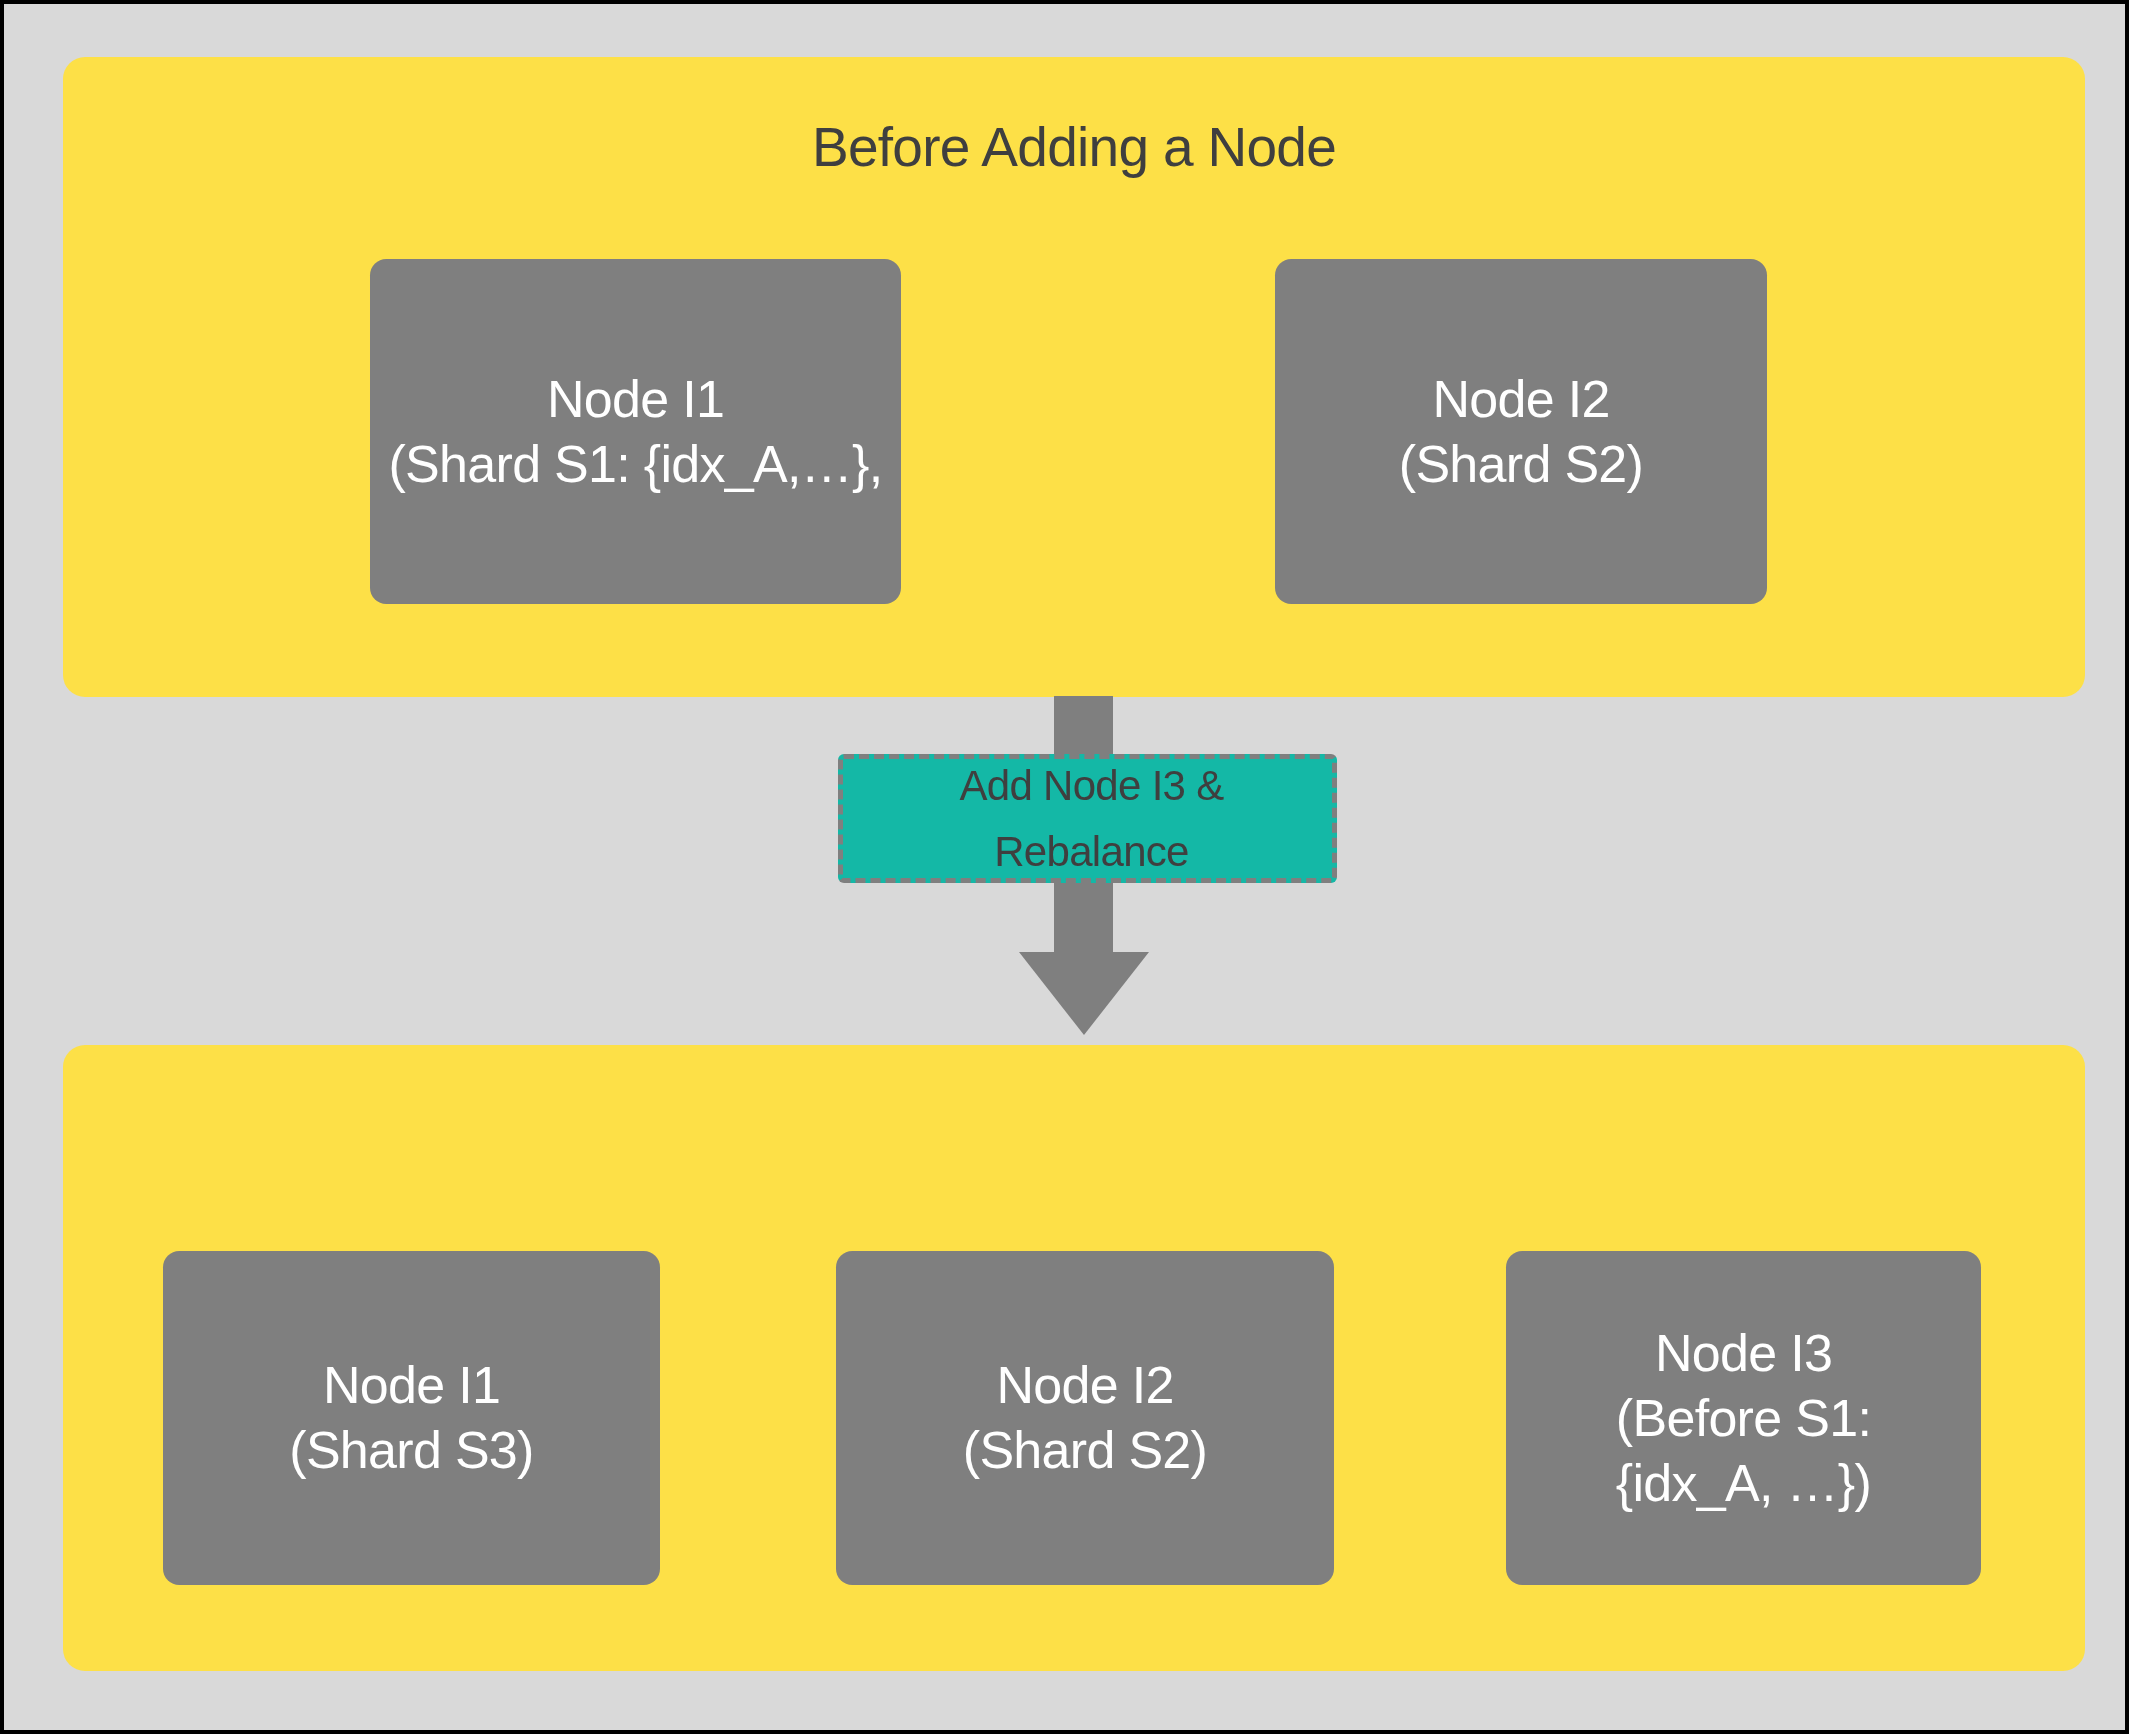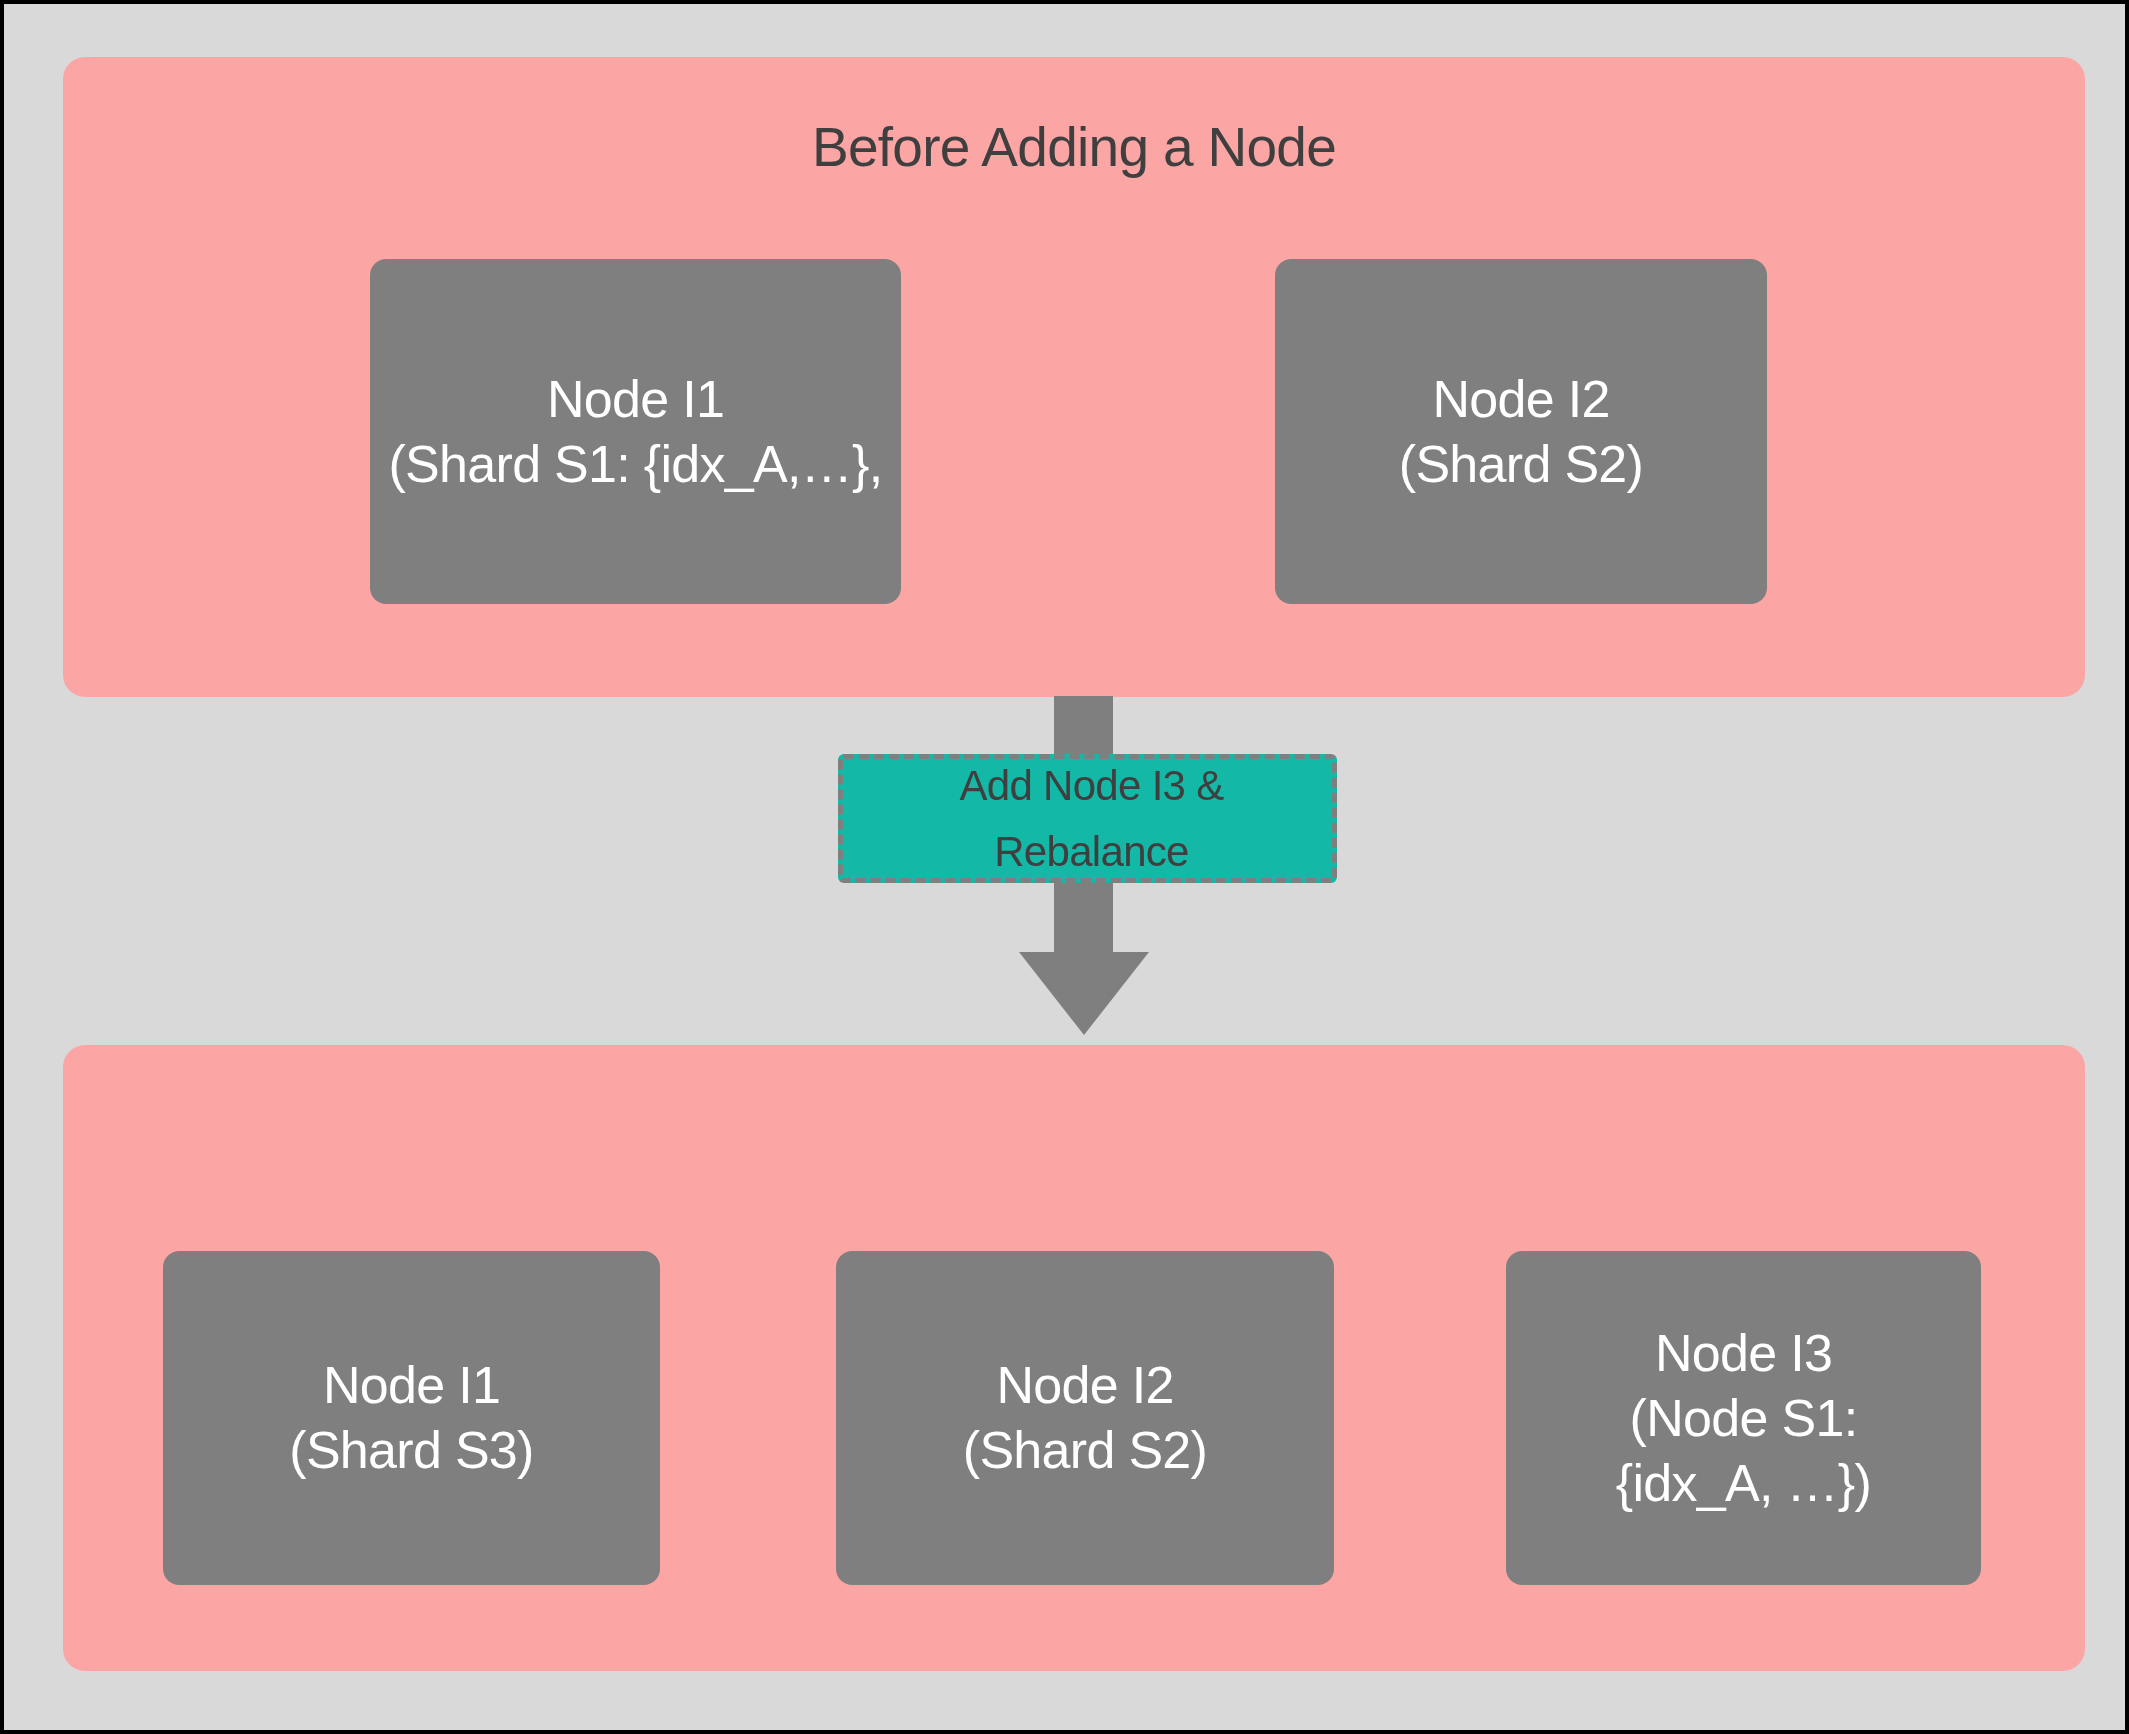--- a/index.html
+++ b/index.html
@@ -14,21 +14,21 @@
     background: #d9d9d9;
     border: 4.5px solid #000000;
     box-sizing: border-box;
     overflow: hidden;
     font-family: "Liberation Sans", "DejaVu Sans", sans-serif;
   }
   .panel {
     position: absolute;
     left: 59px;
     width: 2022px;
-    background: #fca5a5;
+    background: #fde047;
     border-radius: 22px;
   }
   .panel-before { top: 53px;   height: 640px; }
   .panel-after  { top: 1041px; height: 626px; }
 
   .panel-title {
     position: absolute;
     left: 0;
     width: 100%;
     margin: 0;
@@ -148,19 +148,19 @@
       <p class="line">(Shard S3)</p>
     </div>
 
     <div class="node node-after-i2">
       <p class="line">Node I2</p>
       <p class="line">(Shard S2)</p>
     </div>
 
     <div class="node node-after-i3">
       <p class="line">Node I3</p>
-      <p class="line">(Node S1:</p>
+      <p class="line">(Before S1:</p>
       <p class="line">{idx_A, …})</p>
     </div>
   </section>
 
 </div>
 
 
 </body></html>

